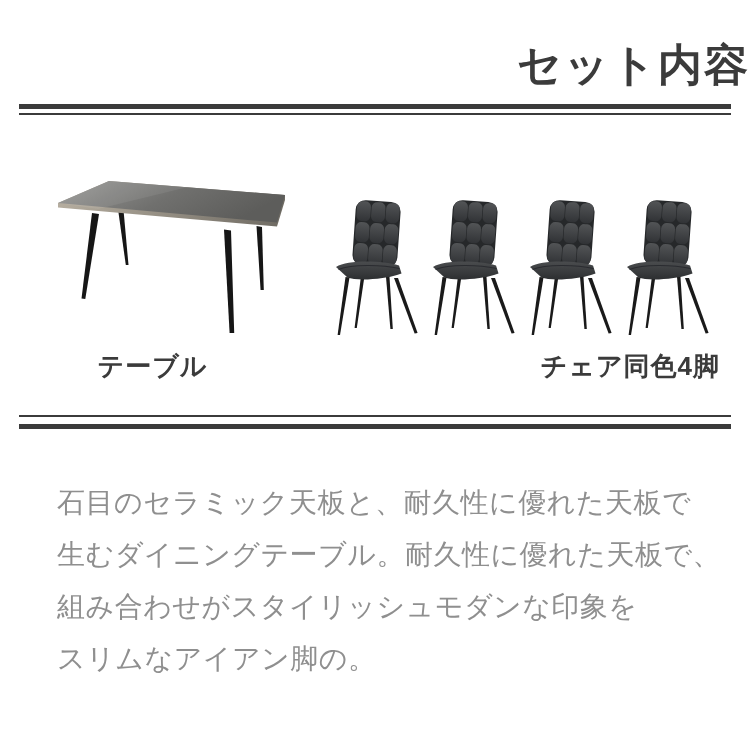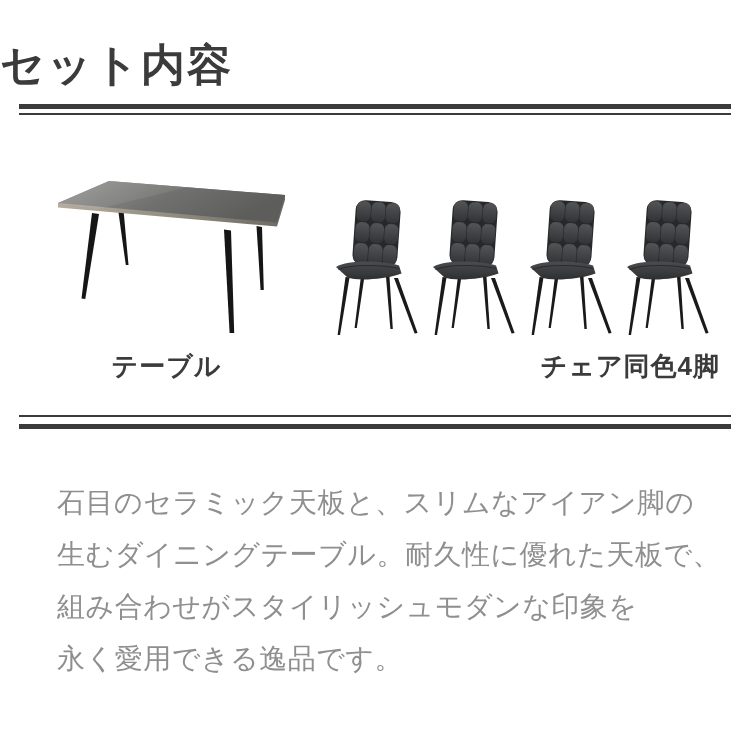--- a/index.html
+++ b/index.html
@@ -2,39 +2,39 @@
 <html><head>
 <meta charset="utf-8">
 <style>
   html,body{margin:0;padding:0;background:#ffffff;}
   .page{
     position:relative;width:750px;height:750px;background:#ffffff;overflow:hidden;
     font-family:"Liberation Sans","DejaVu Sans",sans-serif;
   }
   .section-title{
     position:absolute;top:36px;left:0;width:750px;margin:0;
-    text-align:left;font-size:44px;font-weight:700;color:#3b3b3b;letter-spacing:2px;
+    text-align:right;font-size:44px;font-weight:700;color:#3b3b3b;letter-spacing:2px;
   }
   .rule{position:absolute;left:19px;right:19px;background:#3b3b3b;}
   .rule-top-thick{top:104px;height:5px;}
   .rule-top-thin{top:113px;height:2px;}
   .rule-bottom-thin{top:415px;height:2px;}
   .rule-bottom-thick{top:424px;height:5px;}
   .figure{position:absolute;top:0;left:0;width:750px;height:420px;}
   .table-svg{position:absolute;left:38px;top:176px;width:272px;height:162px;}
   .chair-svg{position:absolute;top:199px;width:92px;height:140px;}
   .chair-1{left:330px;}
   .chair-2{left:427px;}
   .chair-3{left:524px;}
   .chair-4{left:621px;}
   .item-label{
     position:absolute;top:349px;text-align:center;
     font-size:26px;font-weight:700;color:#3b3b3b;letter-spacing:1px;
   }
-  .label-table{left:44px;width:245px;}
+  .label-table{left:30px;width:245px;}
   .label-chairs{left:330px;width:390px;text-align:right;}
   .description{
     position:absolute;left:57px;top:477px;
     font-size:28px;line-height:52px;color:#8f8f8f;font-weight:300;
     letter-spacing:0.5px;white-space:nowrap;
   }
   .hidden-defs{position:absolute;width:0;height:0;overflow:hidden;}
 </style>
 </head>
 <body>
@@ -124,19 +124,19 @@
 
   </div>
 
   <div class="item-label label-table">テーブル</div>
   <div class="item-label label-chairs">チェア同色4脚</div>
 
   <div class="rule rule-bottom-thin"></div>
   <div class="rule rule-bottom-thick"></div>
 
   <div class="description">
-    <div>石目のセラミック天板と、スリムなアイアン脚の</div>
+    <div>石目のセラミック天板と、耐久性に優れた天板で</div>
     <div>生むダイニングテーブル。耐久性に優れた天板で、</div>
     <div>組み合わせがスタイリッシュモダンな印象を</div>
-    <div>永く愛用できる逸品です。</div>
+    <div>スリムなアイアン脚の。</div>
   </div>
 
 </div>
 
 </body></html>

